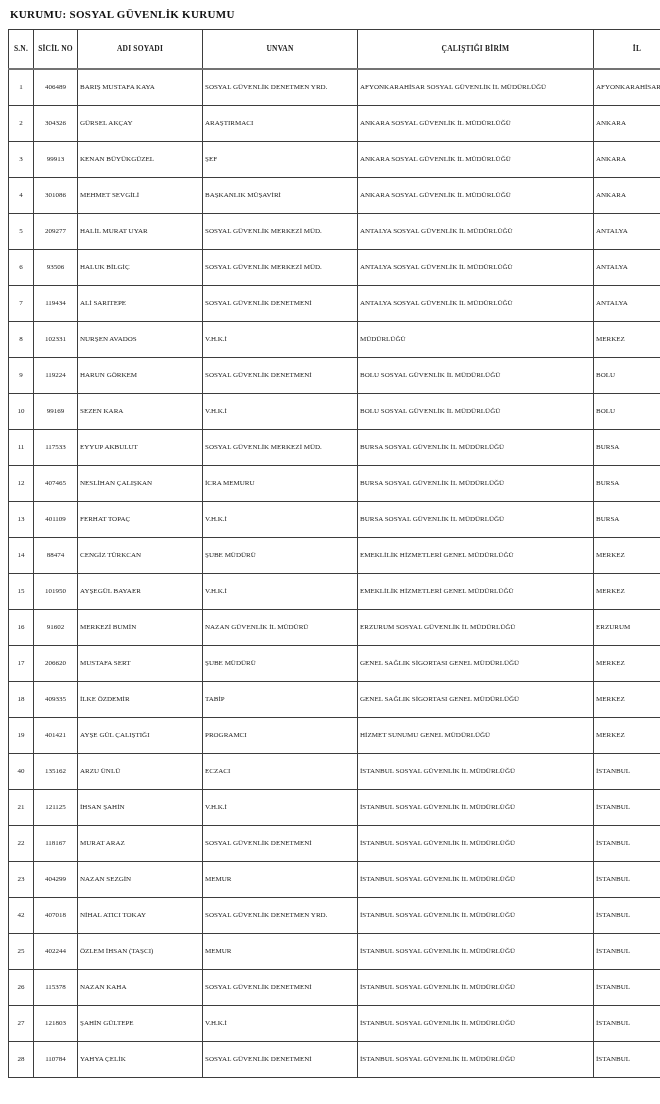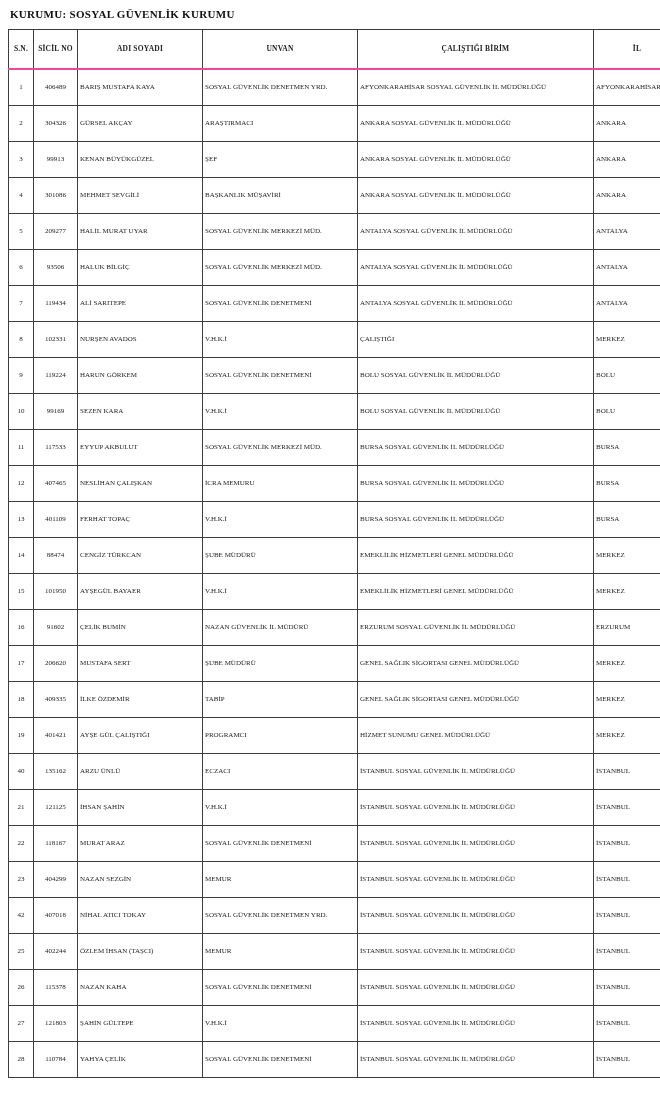--- a/index.html
+++ b/index.html
@@ -44,21 +44,21 @@
     overflow: hidden;
     vertical-align: middle;
     padding: 1px 2px;
     color: #222;
   }
   table.personnel thead th {
     height: 36px;
     font-weight: bold;
     text-align: center;
     font-size: 7.5px;
-    border-bottom: 2px solid #ec4899;
+    border-bottom: 2px solid #737373;
     letter-spacing: 0.2px;
   }
   table.personnel tbody tr {
     height: 36px;
   }
   table.personnel tbody tr td {
     border-top: 1.4px solid #474747;
   }
   td.cell-sn, td.cell-sicil {
     text-align: center;
@@ -150,21 +150,21 @@
           <td class="cell-name">ALİ SARITEPE</td>
           <td class="cell-title">SOSYAL GÜVENLİK DENETMENİ</td>
           <td class="cell-unit">ANTALYA SOSYAL GÜVENLİK İL MÜDÜRLÜĞÜ</td>
           <td class="cell-il">ANTALYA</td>
         </tr>
         <tr>
           <td class="cell-sn">8</td>
           <td class="cell-sicil">102331</td>
           <td class="cell-name">NURŞEN AVADOS</td>
           <td class="cell-title">V.H.K.İ</td>
-          <td class="cell-unit">ÇALIŞTIĞI</td>
+          <td class="cell-unit">MÜDÜRLÜĞÜ</td>
           <td class="cell-il">MERKEZ</td>
         </tr>
         <tr>
           <td class="cell-sn">9</td>
           <td class="cell-sicil">119224</td>
           <td class="cell-name">HARUN GÖRKEM</td>
           <td class="cell-title">SOSYAL GÜVENLİK DENETMENİ</td>
           <td class="cell-unit">BOLU SOSYAL GÜVENLİK İL MÜDÜRLÜĞÜ</td>
           <td class="cell-il">BOLU</td>
         </tr>
@@ -212,21 +212,21 @@
           <td class="cell-sn">15</td>
           <td class="cell-sicil">101950</td>
           <td class="cell-name">AYŞEGÜL BAYAER</td>
           <td class="cell-title">V.H.K.İ</td>
           <td class="cell-unit">EMEKLİLİK HİZMETLERİ GENEL MÜDÜRLÜĞÜ</td>
           <td class="cell-il">MERKEZ</td>
         </tr>
         <tr>
           <td class="cell-sn">16</td>
           <td class="cell-sicil">91602</td>
-          <td class="cell-name">ÇELİK BUMİN</td>
+          <td class="cell-name">MERKEZİ BUMİN</td>
           <td class="cell-title">NAZAN GÜVENLİK İL MÜDÜRÜ</td>
           <td class="cell-unit">ERZURUM SOSYAL GÜVENLİK İL MÜDÜRLÜĞÜ</td>
           <td class="cell-il">ERZURUM</td>
         </tr>
         <tr>
           <td class="cell-sn">17</td>
           <td class="cell-sicil">206620</td>
           <td class="cell-name">MUSTAFA SERT</td>
           <td class="cell-title">ŞUBE MÜDÜRÜ</td>
           <td class="cell-unit">GENEL SAĞLIK SİGORTASI GENEL MÜDÜRLÜĞÜ</td>

